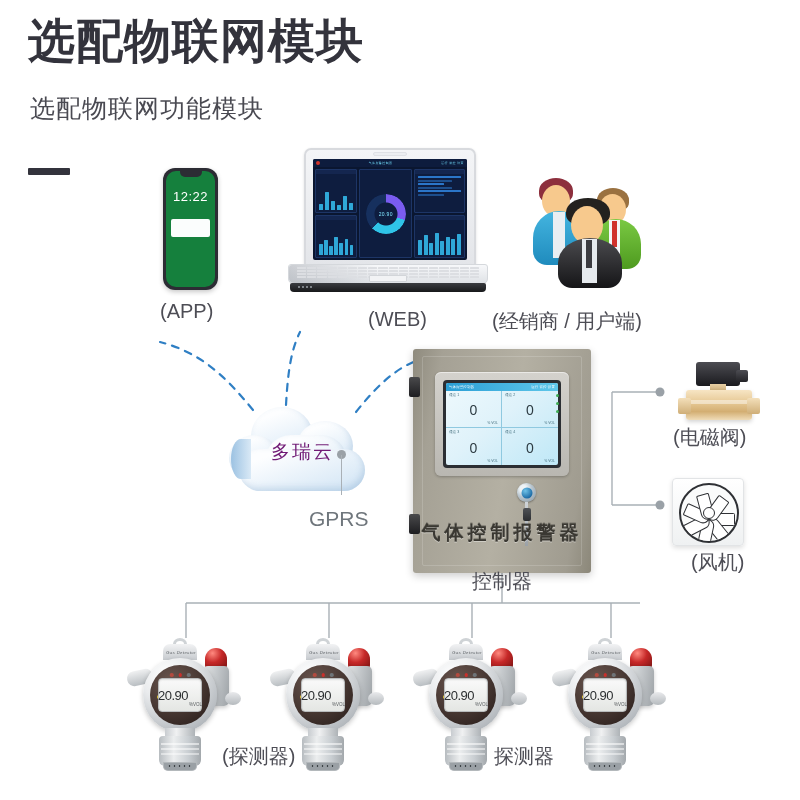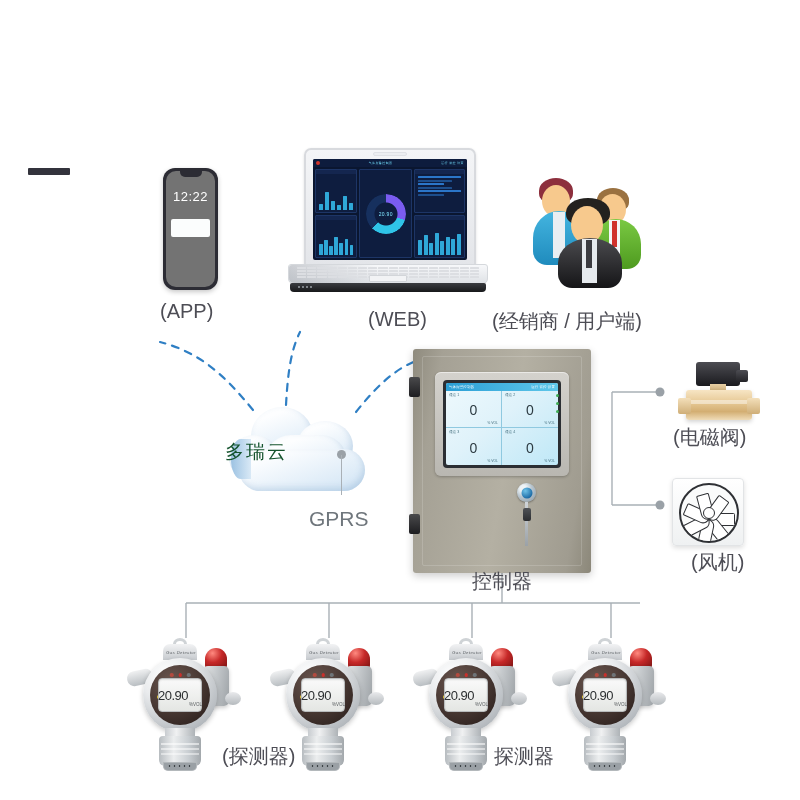--- a/index.html
+++ b/index.html
@@ -40,21 +40,21 @@
 
   
   #phone{left:163px;top:168px;width:55px;height:122px;}
   .phone-body{
     position:absolute;inset:0;
     background:#2c2c34;border-radius:12px;
     box-shadow:0 2px 5px rgba(0,0,0,.22);
   }
   .phone-screen{
     position:absolute;left:3px;top:3px;right:3px;bottom:3px;
-    background:#737373;border-radius:10px;overflow:hidden;
+    background:#15803d;border-radius:10px;overflow:hidden;
   }
   .phone-notch{
     position:absolute;left:50%;top:0;transform:translateX(-50%);
     width:22px;height:6px;background:#2c2c34;
     border-radius:0 0 5px 5px;
   }
   .phone-time{
     position:absolute;left:0;right:0;top:18px;text-align:center;
     font-size:13px;color:#ffffff;font-weight:400;letter-spacing:.5px;
   }
@@ -152,22 +152,22 @@
   .p-head{position:absolute;border-radius:50%;background:#f7c98d;}
   .p-hair{position:absolute;border-radius:50% 50% 40% 40%;}
   .p-body{position:absolute;border-radius:50% 50% 14px 14px;}
   #label-clients{left:492px;top:308px;}
 
   
   #cloud{left:225px;top:405px;width:155px;height:92px;}
   .cl{position:absolute;background:linear-gradient(160deg,#fdfeff 20%,#cfe3f4 100%);border-radius:50%;
       box-shadow:inset -2px -3px 6px rgba(120,160,200,.30);}
   .cloud-text{
-    position:absolute;left:0;right:0;top:34px;text-align:left;
-    font-size:19px;color:#14532d;letter-spacing:2px;z-index:4;white-space:nowrap;
+    position:absolute;left:0;right:0;top:34px;text-align:center;
+    font-size:19px;color:#701a75;letter-spacing:2px;z-index:4;white-space:nowrap;
   }
   .cloud-rim{
     position:absolute;left:6px;top:34px;width:20px;height:40px;
     background:linear-gradient(90deg,#9cc2e2,#d9e9f6);border-radius:50% 0 0 50%;
   }
 
   
   #tower{left:248px;top:486px;width:120px;height:56px;}
   .t4g{position:absolute;left:0;top:20px;font-size:25px;font-weight:bold;color:#1d5fa8;letter-spacing:-1px;}
   .mast{position:absolute;left:44px;top:14px;width:24px;height:40px;}
@@ -357,20 +357,22 @@
   #label-detector2{left:494px;top:743px;}
 
   
   #wires{left:0;top:0;width:800px;height:800px;pointer-events:none;}
 </style>
 </head>
 <body>
 
 <div class="stage">
 
+  <div class="abs" id="page-title">选配物联网模块</div>
+  <div class="abs" id="page-subtitle">选配物联网功能模块</div>
   <div class="abs" id="title-rule"></div>
 
   <svg class="abs" id="arcs" viewBox="0 0 800 800">
     <g fill="none" stroke="#2f7fc4" stroke-width="2.2" stroke-dasharray="7 7" stroke-linecap="round">
       <path d="M253,410 C222,372 198,352 160,342"></path>
       <path d="M286,405 C288,368 292,348 300,332"></path>
       <path d="M356,412 C383,378 404,362 432,356"></path>
     </g>
   </svg>
 
@@ -644,20 +646,21 @@
           <div class="hmi-leds">
               <i></i>
               <i></i>
               <i></i>
             </div>
         </div>
       </div>
 
       <div class="cab-lock"></div>
       <div class="key"></div>
+      <div class="cab-text">气体控制报警器</div>
     </div>
   </div>
   <div class="abs caption" id="label-controller">控制器</div>
 
   <div class="abs" id="valve">
     <div class="v-coil"></div>
     <div class="v-stem"></div>
     <div class="v-body"></div>
     <div class="v-port l"></div>
     <div class="v-port r"></div>

